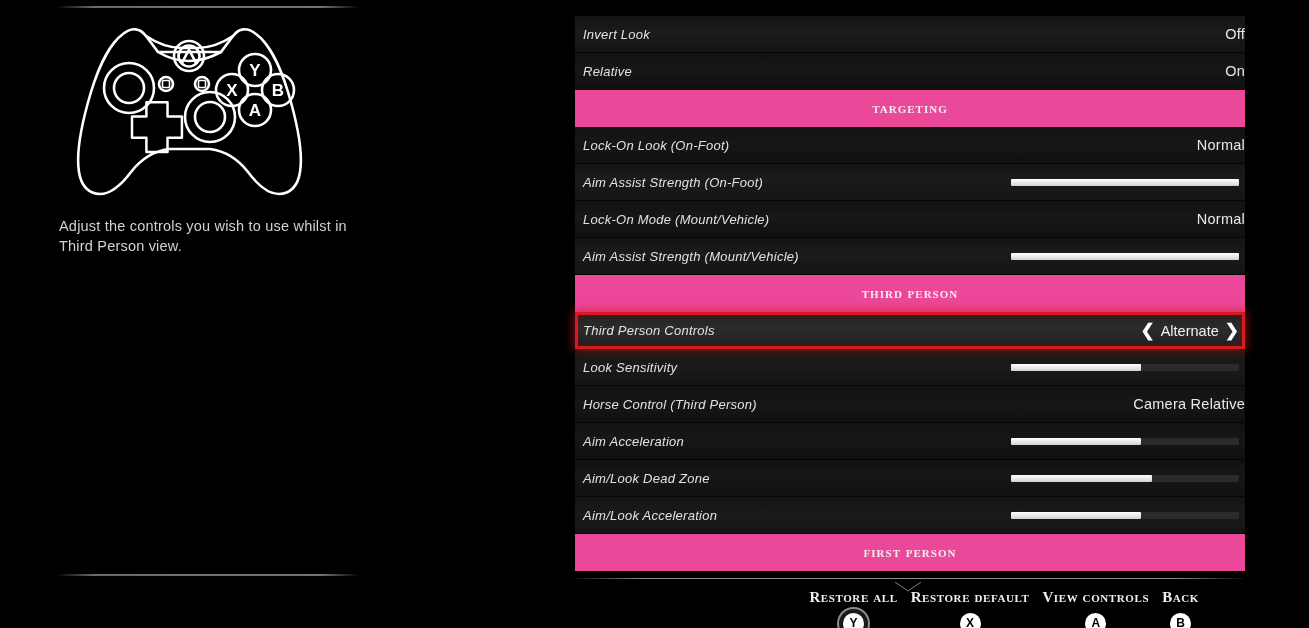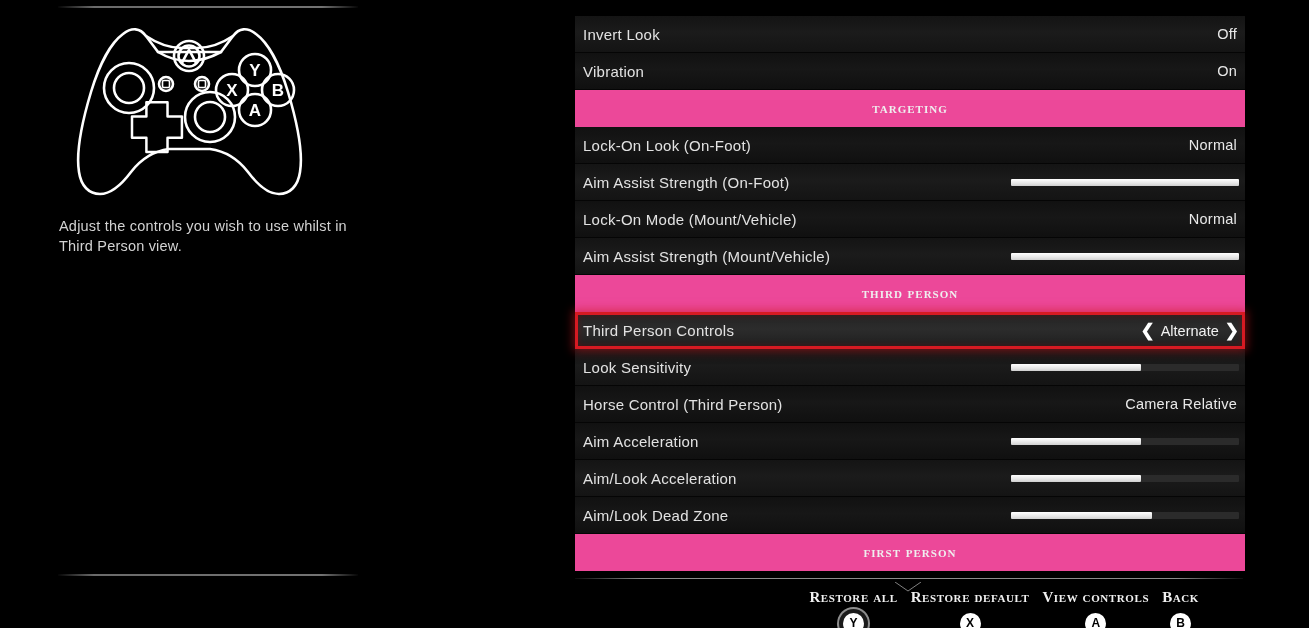--- a/index.html
+++ b/index.html
@@ -39,25 +39,26 @@
   .row {
     position:relative; height:37px; width:670px;
     display:flex; align-items:center;
     background:linear-gradient(to bottom,#141414 0%,#1b1b1b 45%,#141414 100%);
     border-bottom:1px solid #050505;
   }
   .row.alt {
     background:linear-gradient(to bottom,#111111 0%,#171717 45%,#101010 100%);
   }
   .row-label {
-    padding-left:8px; font-size:15px; color:#e2e2e2; letter-spacing:.25px;
+    padding-left:8px; font-size:13px; color:#e2e2e2; letter-spacing:.25px;
     white-space:nowrap;
+    font-style:italic;
   }
   .row-value {
-    margin-left:auto; padding-right:8px; font-size:14.5px; color:#e8e8e8;
+    margin-left:auto; font-size:14.5px; color:#e8e8e8;
     letter-spacing:.25px; white-space:nowrap;
   }
 
   
   .slider {
     margin-left:auto; margin-right:6px;
     width:228px; height:7px; position:relative;
     background:#2b2b2b;
     border-radius:1px;
   }
@@ -186,21 +187,21 @@
   <div id="helper-text">Adjust the controls you wish to use whilst in Third Person view.</div>
 </div>
 
 <div id="menu-panel">
   <div id="menu-list">
       <div class="row">
         <div class="row-label">Invert Look</div>
         <div class="row-value">Off</div>
       </div>
       <div class="row alt">
-        <div class="row-label">Vibration</div>
+        <div class="row-label">Relative</div>
         <div class="row-value">On</div>
       </div>
       <div class="section-header">Targeting</div>
       <div class="row alt">
         <div class="row-label">Lock-On Look (On-Foot)</div>
         <div class="row-value">Normal</div>
       </div>
       <div class="row">
         <div class="row-label">Aim Assist Strength (On-Foot)</div>
         <div class="slider">
@@ -235,30 +236,30 @@
       <div class="row alt">
         <div class="row-label">Horse Control (Third Person)</div>
         <div class="row-value">Camera Relative</div>
       </div>
       <div class="row alt">
         <div class="row-label">Aim Acceleration</div>
         <div class="slider">
           <div class="fill" style="width: 57%;"></div>
         </div>
       </div>
+      <div class="row alt">
+        <div class="row-label">Aim/Look Dead Zone</div>
+        <div class="slider">
+          <div class="fill" style="width: 62%;"></div>
+        </div>
+      </div>
       <div class="row">
         <div class="row-label">Aim/Look Acceleration</div>
         <div class="slider">
           <div class="fill" style="width: 57%;"></div>
-        </div>
-      </div>
-      <div class="row alt">
-        <div class="row-label">Aim/Look Dead Zone</div>
-        <div class="slider">
-          <div class="fill" style="width: 62%;"></div>
         </div>
       </div>
       <div class="section-header">First Person</div>
     </div>
 </div>
 
 <div id="bottom-bar">
   <div id="bottom-rule"></div>
   <div id="bottom-notch">
     <svg viewBox="0 0 26 10" width="26" height="10" fill="none" stroke="rgba(255,255,255,.5)" stroke-width="1">

